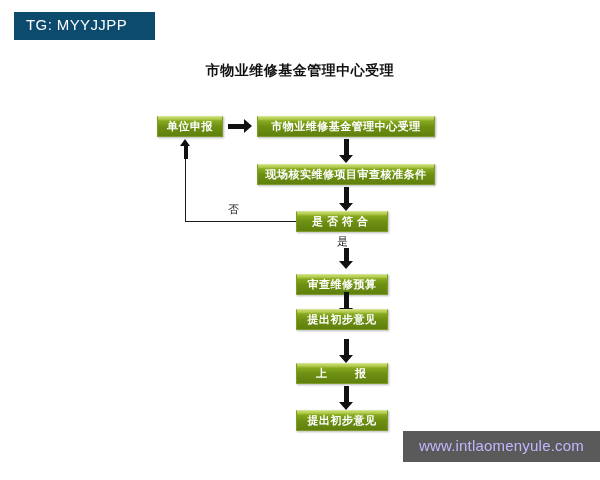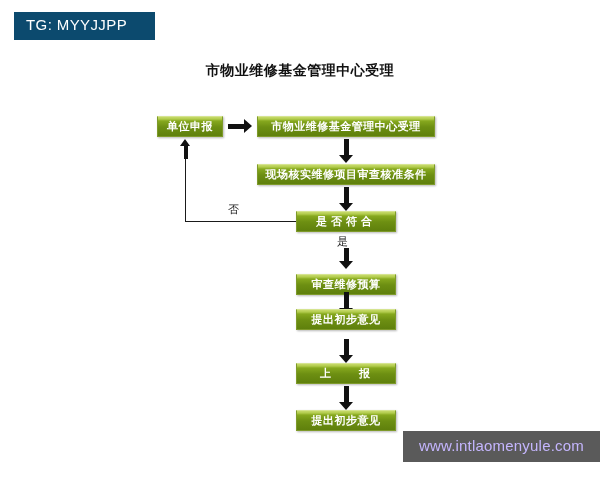--- a/index.html
+++ b/index.html
@@ -75,21 +75,21 @@
     display: flex;
     align-items: center;
     justify-content: center;
     text-align: center;
     line-height: 1;
     white-space: pre;
     box-shadow: 1px 1px 2px rgba(0,0,0,0.28);
     letter-spacing: 0.5px;
   }
   .node-wide    { width: 178px; }
-  .node-medium  { width: 100px; }
+  .node-medium  { width: 92px; }
   .node-narrow  { width: 66px;  }
   .node-h       { height: 21px; }
 
   
   .vline {
     position: absolute;
     width: 1px;
     background: #1a1a1a;
   }
   .hline {

